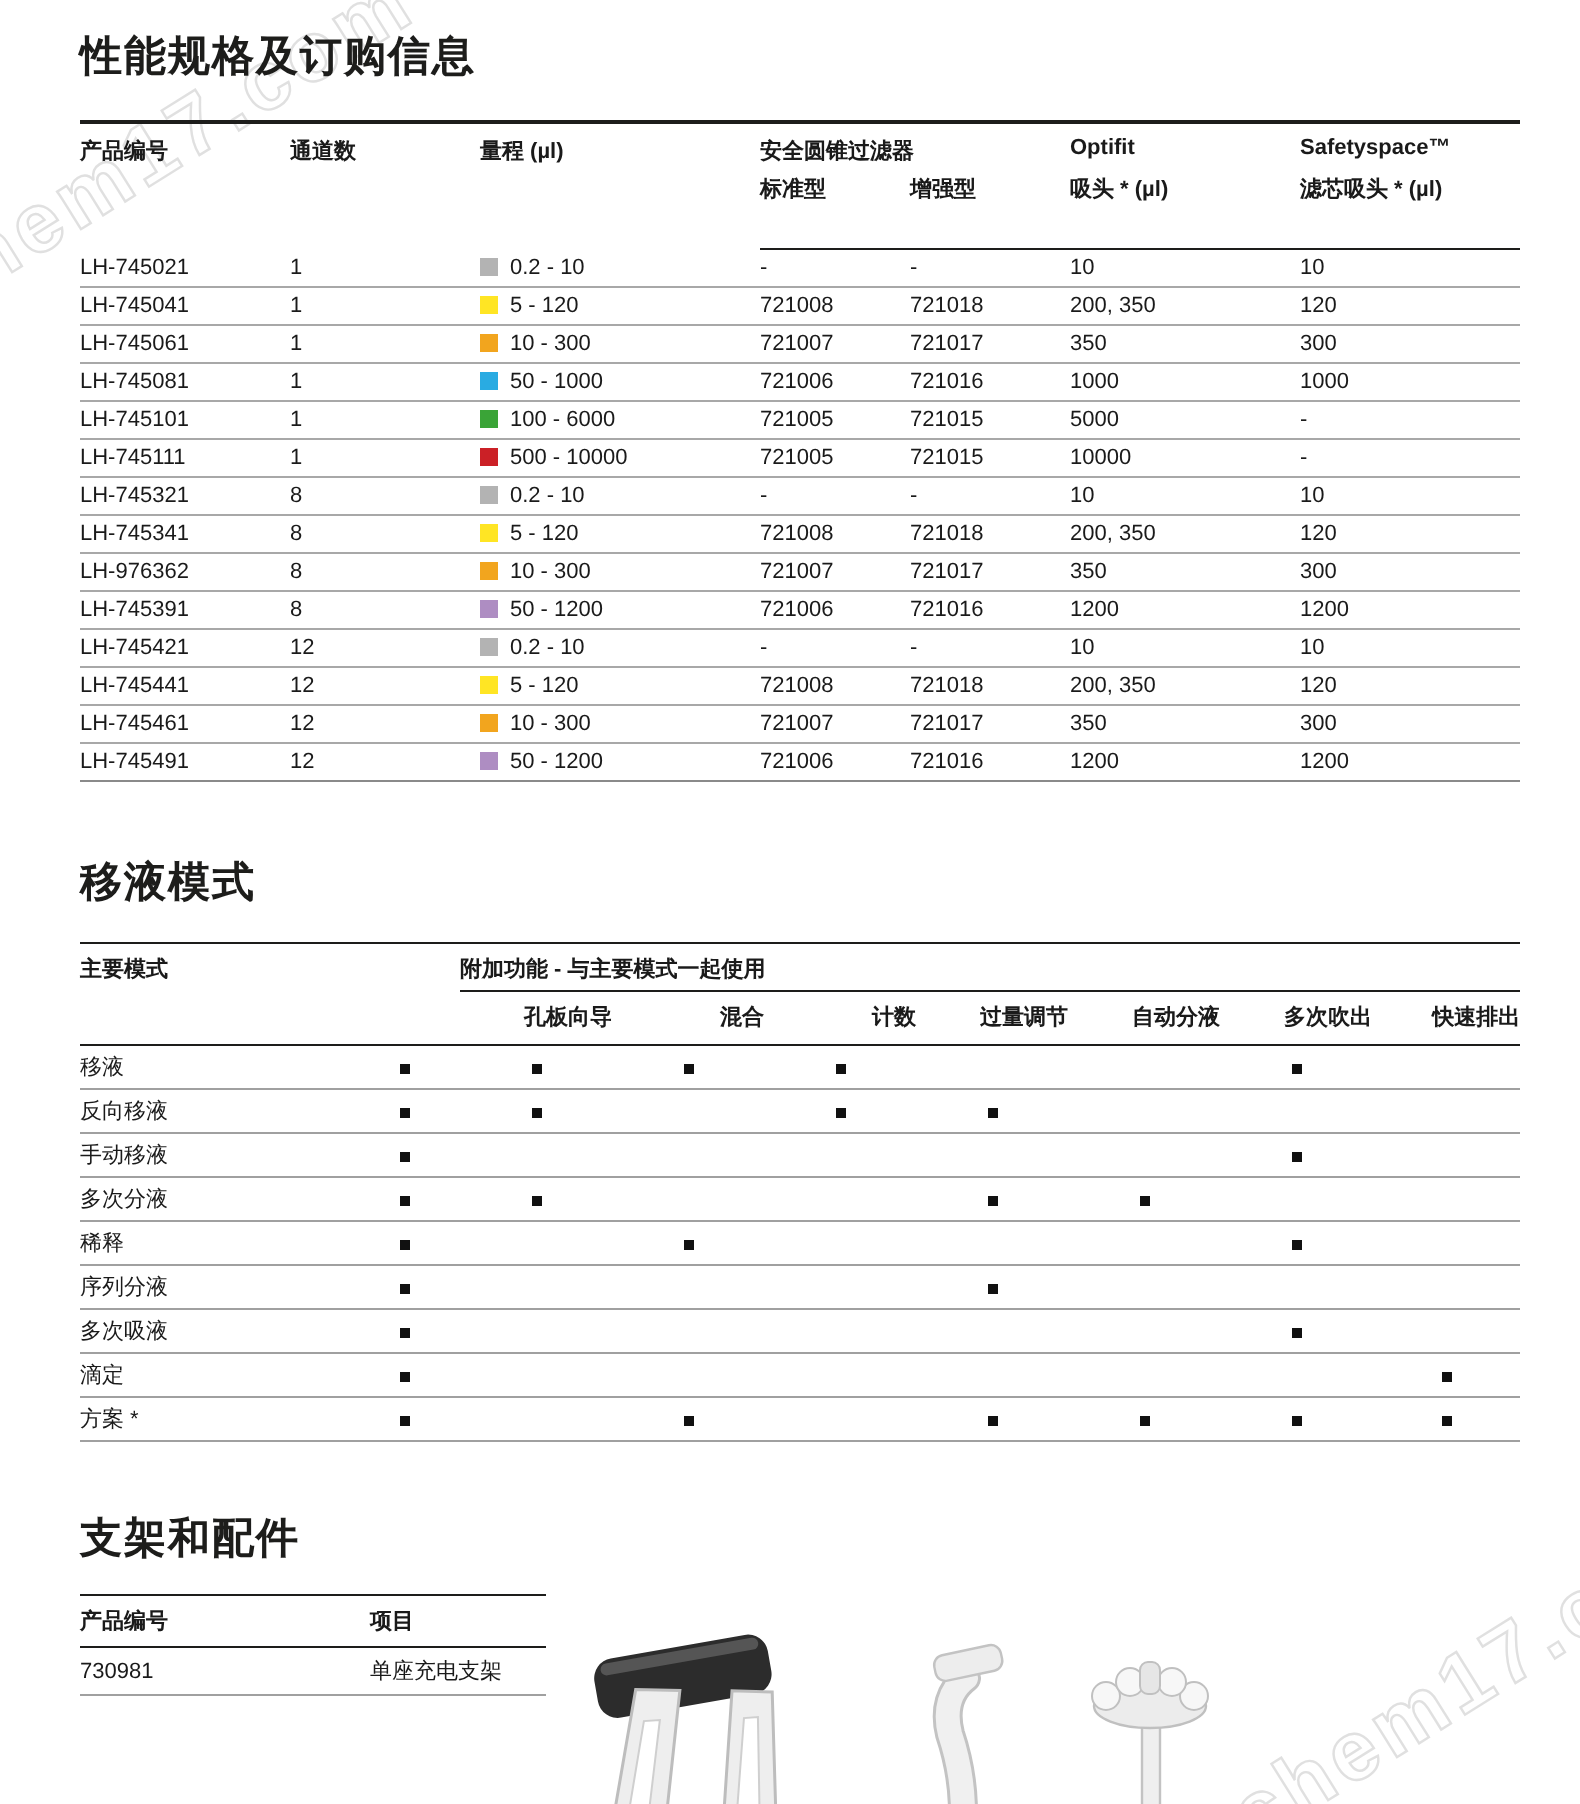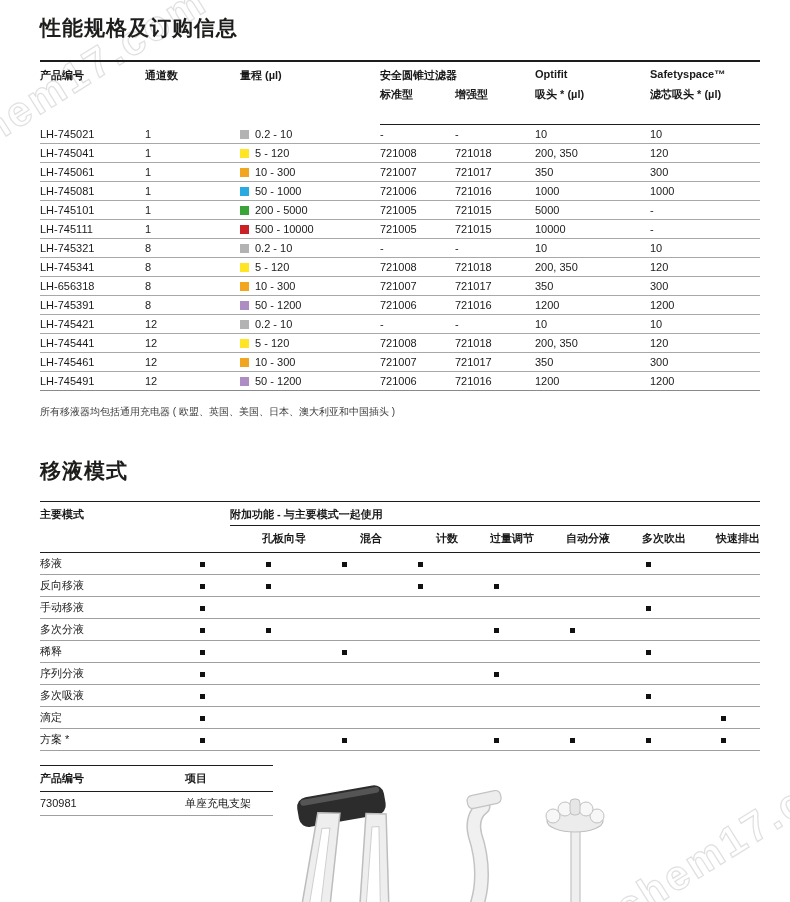--- a/index.html
+++ b/index.html
@@ -131,21 +131,21 @@
     <td>1</td>
     <td><span class="chip" style="background:#29abe2"></span><span>50 - 1000</span></td>
     <td>721006</td>
     <td>721016</td>
     <td>1000</td>
     <td>1000</td>
   </tr>
   <tr>
     <td>LH-745101</td>
     <td>1</td>
-    <td><span class="chip" style="background:#3aa437"></span><span>200 - 5000</span></td>
+    <td><span class="chip" style="background:#3aa437"></span><span>100 - 6000</span></td>
     <td>721005</td>
     <td>721015</td>
     <td>5000</td>
     <td>-</td>
   </tr>
   <tr>
     <td>LH-745111</td>
     <td>1</td>
     <td><span class="chip" style="background:#cb2026"></span><span>500 - 10000</span></td>
     <td>721005</td>
@@ -165,21 +165,21 @@
   <tr>
     <td>LH-745341</td>
     <td>8</td>
     <td><span class="chip" style="background:#ffe524"></span><span>5 - 120</span></td>
     <td>721008</td>
     <td>721018</td>
     <td>200, 350</td>
     <td>120</td>
   </tr>
   <tr>
-    <td>LH-656318</td>
+    <td>LH-976362</td>
     <td>8</td>
     <td><span class="chip" style="background:#f2a51e"></span><span>10 - 300</span></td>
     <td>721007</td>
     <td>721017</td>
     <td>350</td>
     <td>300</td>
   </tr>
   <tr>
     <td>LH-745391</td>
     <td>8</td>
@@ -222,21 +222,20 @@
     <td><span class="chip" style="background:#ae8dc2"></span><span>50 - 1200</span></td>
     <td>721006</td>
     <td>721016</td>
     <td>1200</td>
     <td>1200</td>
   </tr>
       </tbody>
   </table>
 
   <div class="fn">
-    <div>所有移液器均包括通用充电器 ( 欧盟、英国、美国、日本、澳大利亚和中国插头 )</div>
   </div>
 
   <div class="sec-title" style="margin-top:36px">移液模式</div>
 
   <table class="mode-table">
     <colgroup>
       <col style="width:135px">
         <col style="width:55px">
       <col style="width:76px">
         <col style="width:76px">
@@ -358,20 +357,21 @@
           <td class="mc"></td>
           <td class="mc"><span class="sq"></span></td>
           <td class="mc"><span class="sq"></span></td>
           <td class="mc"><span class="sq"></span></td>
           <td class="mc"><span class="sq"></span></td>
   </tr>
       </tbody>
   </table>
 
 
+  <div class="sec-title" style="margin-top:34px">支架和配件</div>
 
   <div class="stands-wrap">
     <table class="stand-table">
       <colgroup>
           <col style="width:145px">
           <col style="width:88px">
         </colgroup>
       <thead>
         <tr>
           <th>产品编号</th>

